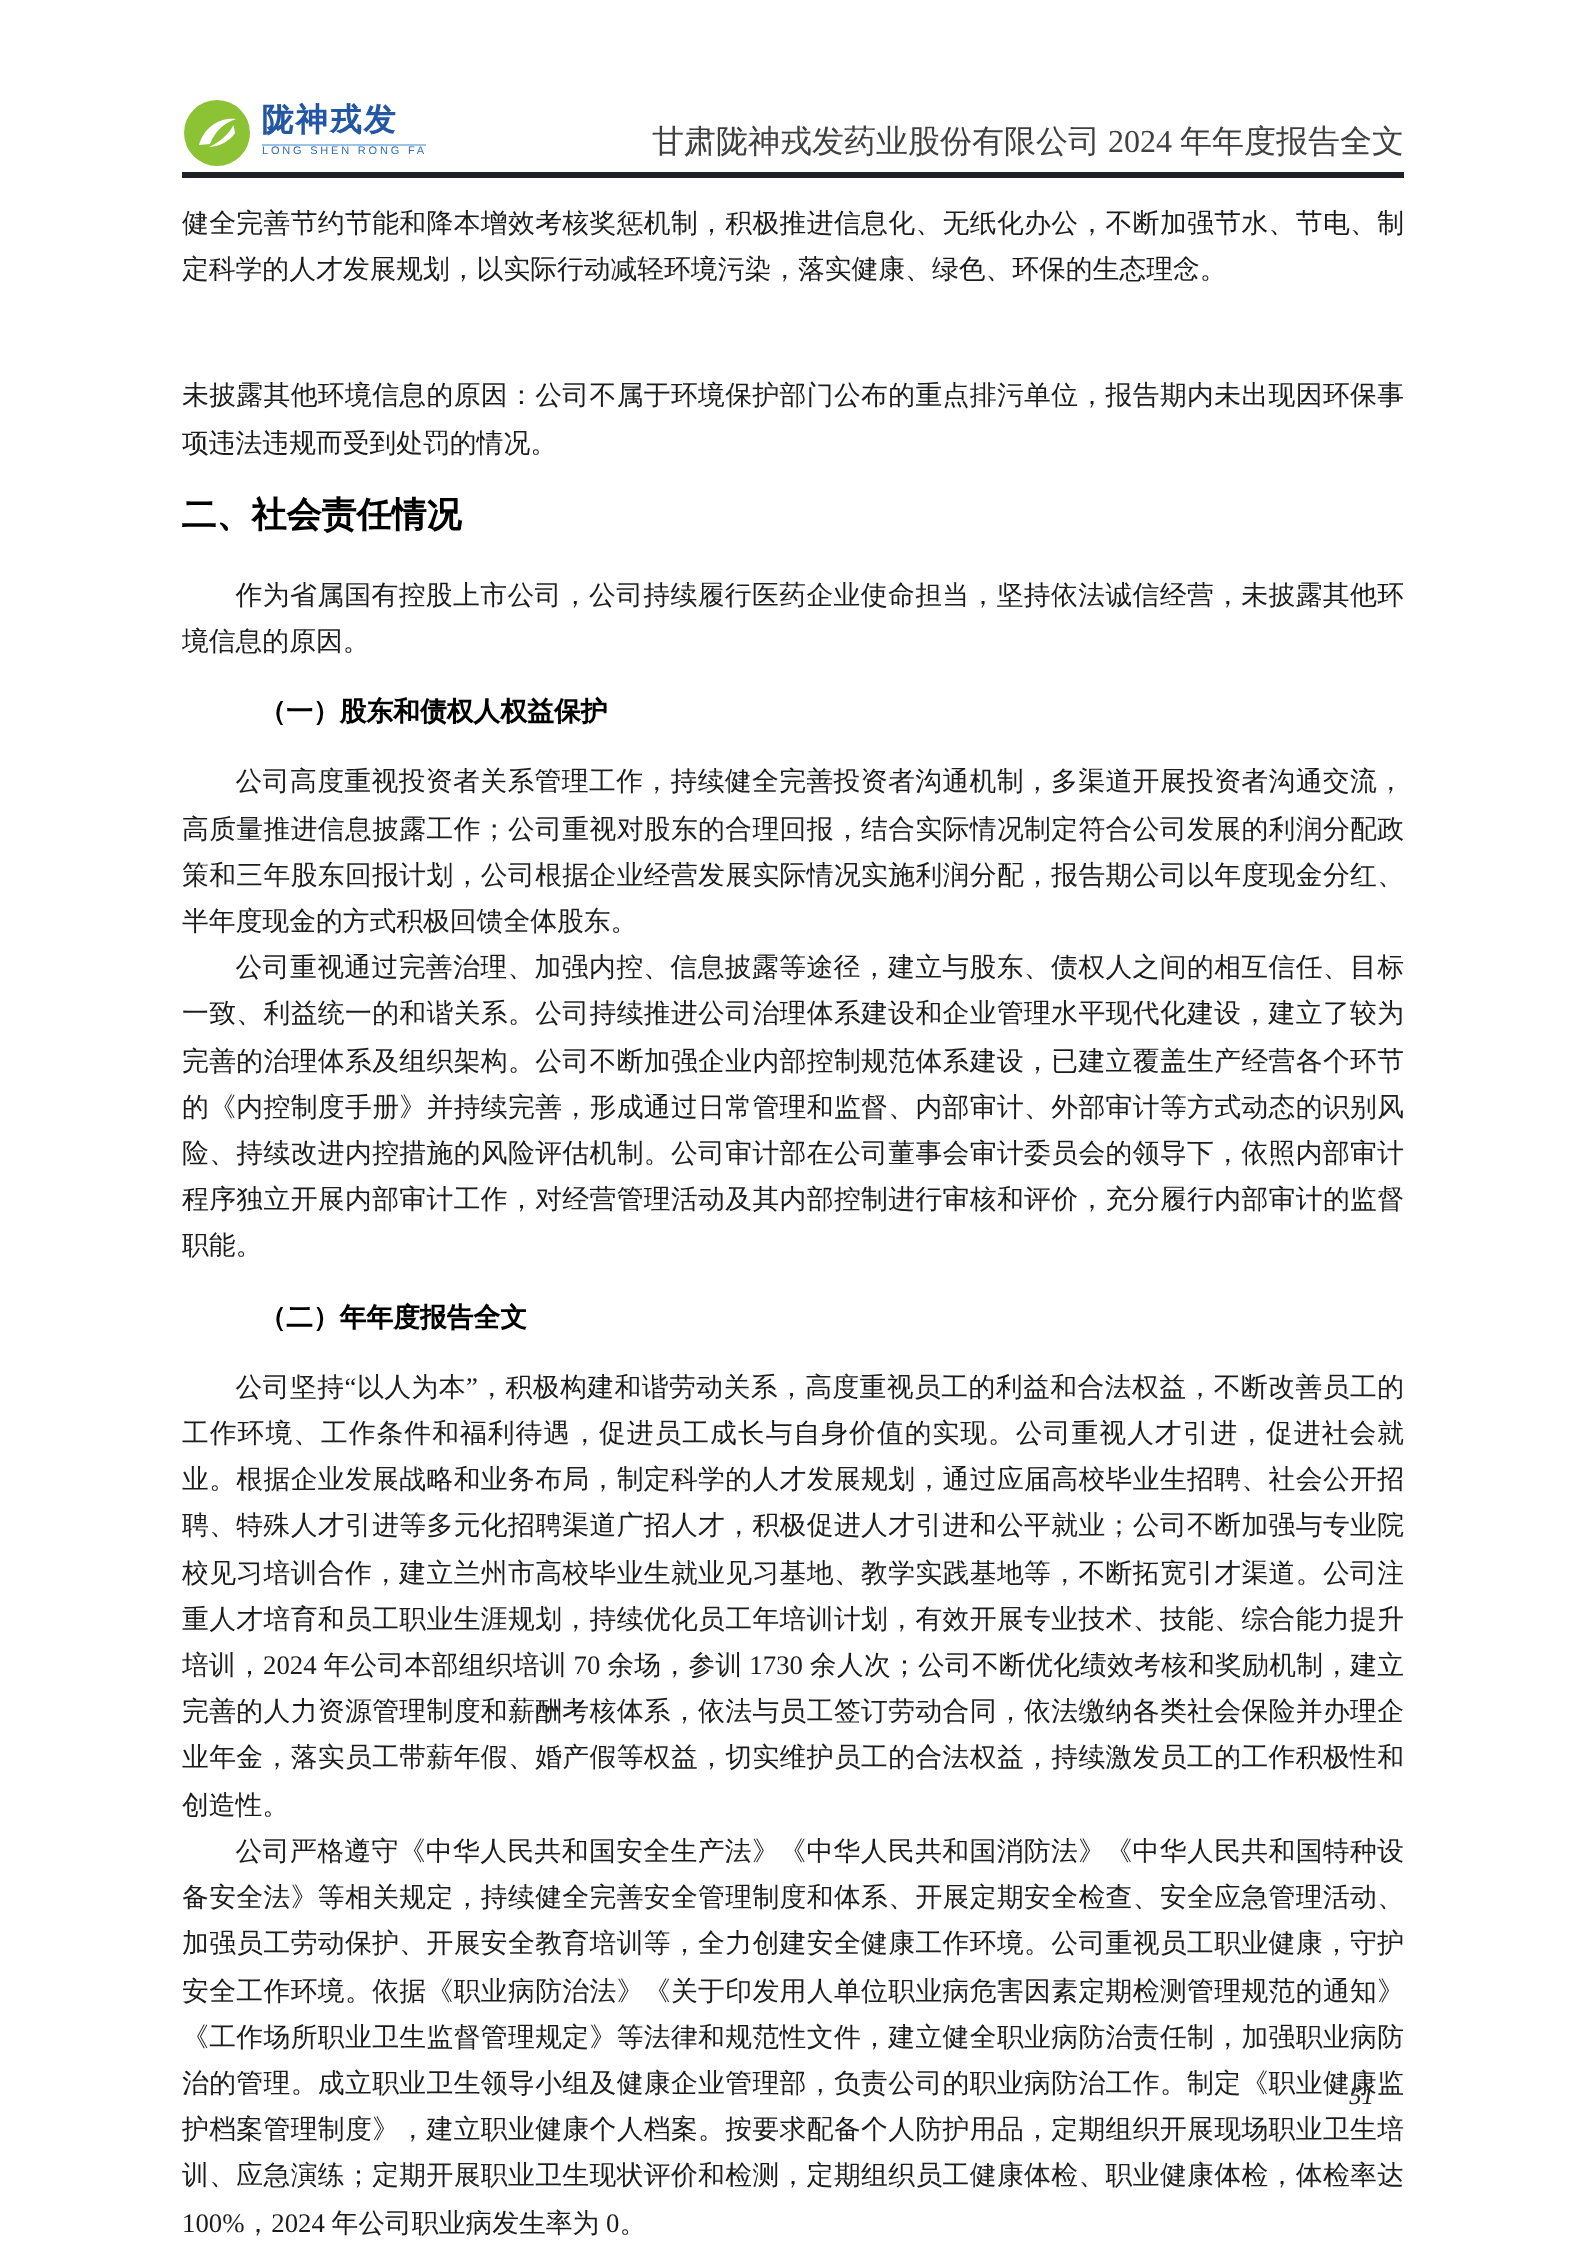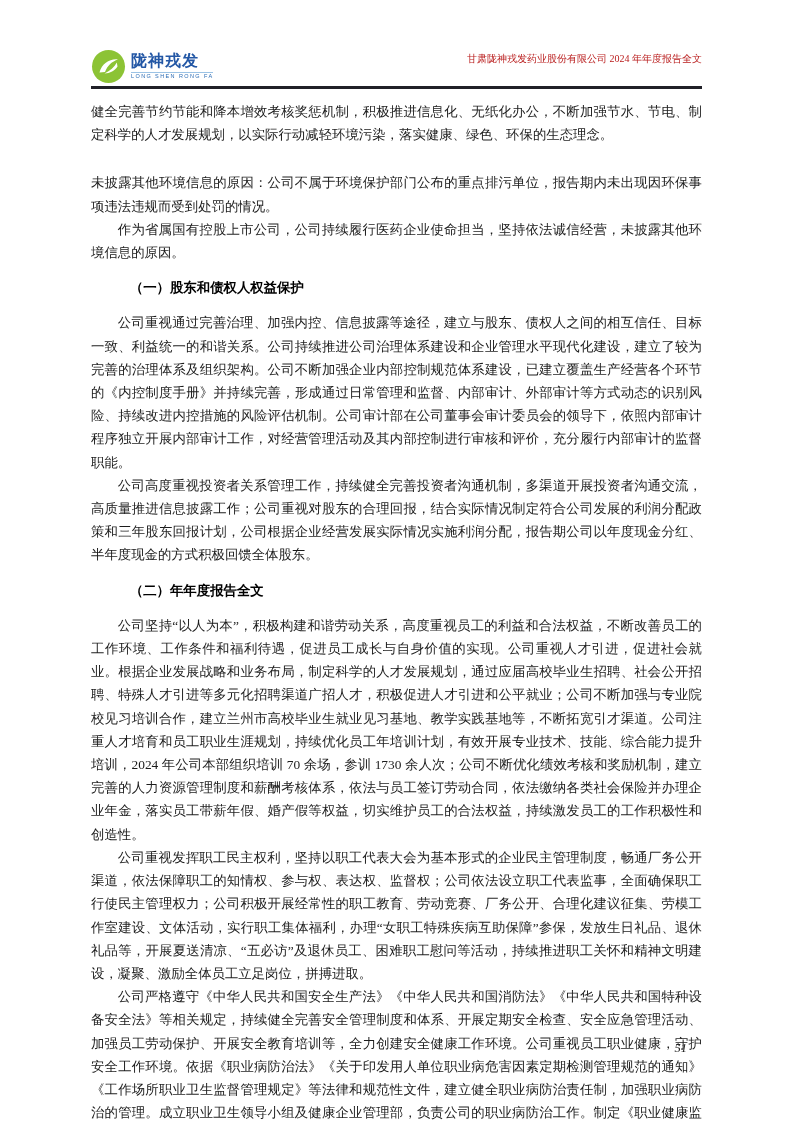--- a/index.html
+++ b/index.html
@@ -35,40 +35,40 @@
     font-family: "Liberation Sans", "DejaVu Sans", sans-serif;
     font-size: 5.5px;
     letter-spacing: 1.4px;
     color: #2d6db5;
     margin-top: 3px;
     border-top: 1px solid #9cc3e5;
     padding-top: 1px;
     white-space: nowrap;
   }
   .hdr-title {
-    font-size: 10px;
-    color: #b91c1c;
-    margin-bottom: 18px;
+    font-size: 16px;
+    color: #404040;
+    margin-bottom: 2px;
     white-space: nowrap;
   }
   .hdr-rule {
     border-top: 3px solid #202028;
     margin-top: 2px;
   }
   
   .doc-body { margin-top: 11px; }
   .para {
     margin: 0;
     font-size: 13.4px;
     line-height: 23.2px;
     text-align: justify;
     color: #1c1c1c;
   }
   .para.indent { text-indent: 2em; }
-  .para.gap-above { margin-top: 25px; }
+  .para.gap-above { margin-top: 42px; font-family: Liberation Mono, monospace; }
   .h-section {
     margin: 9px 0 16px 0;
     font-family: "Liberation Sans", "DejaVu Sans", sans-serif;
     font-weight: bold;
     font-size: 17.5px;
     line-height: 26px;
     color: #000000;
   }
   .h-sub {
     margin: 12px;
@@ -112,34 +112,34 @@
     <div class="hdr-title">甘肃陇神戎发药业股份有限公司 2024 年年度报告全文</div>
   </header>
   <div class="hdr-rule"></div>
 
   <main class="doc-body">
 
     <p class="para">健全完善节约节能和降本增效考核奖惩机制，积极推进信息化、无纸化办公，不断加强节水、节电、制定科学的人才发展规划，以实际行动减轻环境污染，落实健康、绿色、环保的生态理念。</p>
 
     <p class="para gap-above">未披露其他环境信息的原因：公司不属于环境保护部门公布的重点排污单位，报告期内未出现因环保事项违法违规而受到处罚的情况。</p>
 
+    <h2 class="h-section">二、社会责任情况</h2>
 
     <p class="para indent">作为省属国有控股上市公司，公司持续履行医药企业使命担当，坚持依法诚信经营，未披露其他环境信息的原因。</p>
 
     <h3 class="h-sub">（一）股东和债权人权益保护</h3>
 
+    <p class="para indent">公司高度重视投资者关系管理工作，持续健全完善投资者沟通机制，多渠道开展投资者沟通交流，高质量推进信息披露工作；公司重视对股东的合理回报，结合实际情况制定符合公司发展的利润分配政策和三年股东回报计划，公司根据企业经营发展实际情况实施利润分配，报告期公司以年度现金分红、半年度现金的方式积极回馈全体股东。</p>
+
     <p class="para indent">公司重视通过完善治理、加强内控、信息披露等途径，建立与股东、债权人之间的相互信任、目标一致、利益统一的和谐关系。公司持续推进公司治理体系建设和企业管理水平现代化建设，建立了较为完善的治理体系及组织架构。公司不断加强企业内部控制规范体系建设，已建立覆盖生产经营各个环节的《内控制度手册》并持续完善，形成通过日常管理和监督、内部审计、外部审计等方式动态的识别风险、持续改进内控措施的风险评估机制。公司审计部在公司董事会审计委员会的领导下，依照内部审计程序独立开展内部审计工作，对经营管理活动及其内部控制进行审核和评价，充分履行内部审计的监督职能。</p>
-
-    <p class="para indent">公司高度重视投资者关系管理工作，持续健全完善投资者沟通机制，多渠道开展投资者沟通交流，高质量推进信息披露工作；公司重视对股东的合理回报，结合实际情况制定符合公司发展的利润分配政策和三年股东回报计划，公司根据企业经营发展实际情况实施利润分配，报告期公司以年度现金分红、半年度现金的方式积极回馈全体股东。</p>
 
     <h3 class="h-sub">（二）年年度报告全文</h3>
 
     <p class="para indent">公司坚持“以人为本”，积极构建和谐劳动关系，高度重视员工的利益和合法权益，不断改善员工的工作环境、工作条件和福利待遇，促进员工成长与自身价值的实现。公司重视人才引进，促进社会就业。根据企业发展战略和业务布局，制定科学的人才发展规划，通过应届高校毕业生招聘、社会公开招聘、特殊人才引进等多元化招聘渠道广招人才，积极促进人才引进和公平就业；公司不断加强与专业院校见习培训合作，建立兰州市高校毕业生就业见习基地、教学实践基地等，不断拓宽引才渠道。公司注重人才培育和员工职业生涯规划，持续优化员工年培训计划，有效开展专业技术、技能、综合能力提升培训，2024 年公司本部组织培训 70 余场，参训 1730 余人次；公司不断优化绩效考核和奖励机制，建立完善的人力资源管理制度和薪酬考核体系，依法与员工签订劳动合同，依法缴纳各类社会保险并办理企业年金，落实员工带薪年假、婚产假等权益，切实维护员工的合法权益，持续激发员工的工作积极性和创造性。</p>
 
-    <p class="para indent">公司重视发挥职工民主权利，坚持以职工代表大会为基本形式的企业民主管理制度，畅通厂务公开渠道，依法保障职工的知情权、参与权、表达权、监督权；公司依法设立职工代表监事，全面确保职工行使民主管理权力；公司积极开展经常性的职工教育、劳动竞赛、厂务公开、合理化建议征集、劳模工作室建设、文体活动，实行职工集体福利，办理“女职工特殊疾病互助保障”参保，发放生日礼品、退休礼品等，开展夏送清凉、“五必访”及退休员工、困难职工慰问等活动，持续推进职工关怀和精神文明建设，凝聚、激励全体员工立足岗位，拼搏进取。</p>
 
     <p class="para indent">公司严格遵守《中华人民共和国安全生产法》《中华人民共和国消防法》《中华人民共和国特种设备安全法》等相关规定，持续健全完善安全管理制度和体系、开展定期安全检查、安全应急管理活动、加强员工劳动保护、开展安全教育培训等，全力创建安全健康工作环境。公司重视员工职业健康，守护安全工作环境。依据《职业病防治法》《关于印发用人单位职业病危害因素定期检测管理规范的通知》《工作场所职业卫生监督管理规定》等法律和规范性文件，建立健全职业病防治责任制，加强职业病防治的管理。成立职业卫生领导小组及健康企业管理部，负责公司的职业病防治工作。制定《职业健康监护档案管理制度》，建立职业健康个人档案。按要求配备个人防护用品，定期组织开展现场职业卫生培训、应急演练；定期开展职业卫生现状评价和检测，定期组织员工健康体检、职业健康体检，体检率达 100%，2024 年公司职业病发生率为 0。</p>
 
   </main>
 
   <div class="page-num">51</div>
 
 </div>
 
 </body></html>

